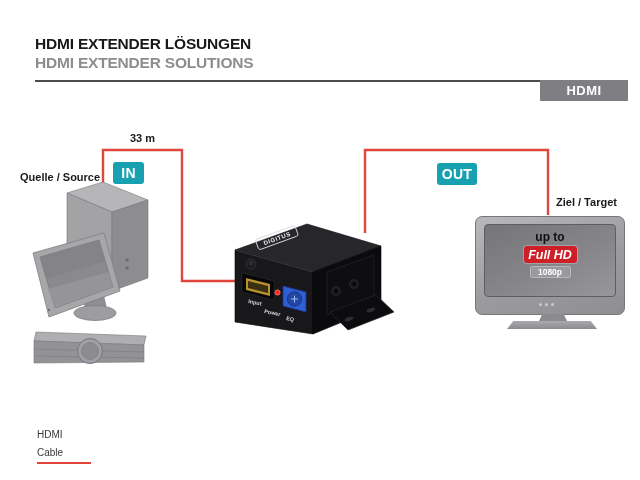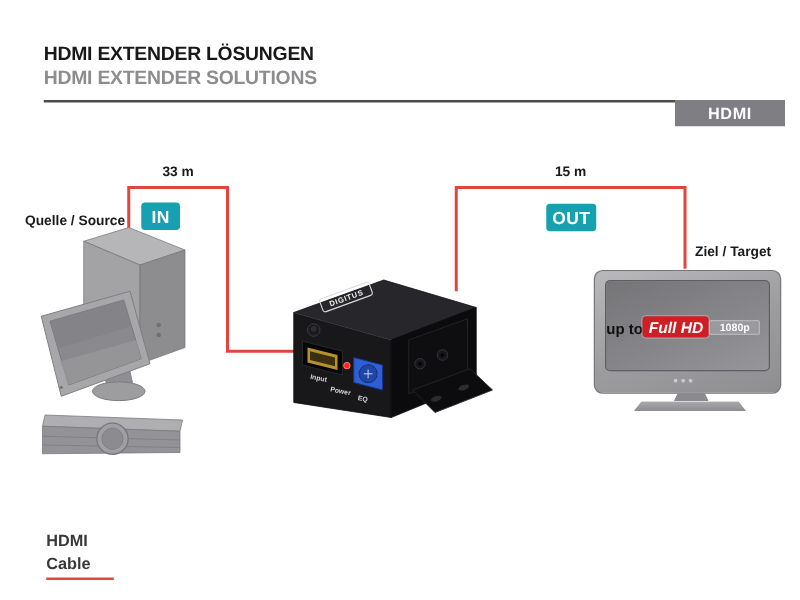--- a/index.html
+++ b/index.html
@@ -25,37 +25,37 @@
       border-radius:3px;display:flex;align-items:center;justify-content:center;letter-spacing:0.3px;}
   .in-badge{left:113px;top:162px;width:31px;height:22px;}
   .out-badge{left:437px;top:163px;width:40px;height:22px;}
   
   .tv{left:475px;top:216px;width:150px;height:99px;border-radius:7px;
       background:linear-gradient(160deg,#b9b9bc 0%,#9c9c9f 55%,#8e8e91 100%);
       border:1px solid #77777a;box-sizing:border-box;}
   .tv-screen{position:absolute;left:8px;top:7px;width:132px;height:73px;border-radius:4px;
       background:linear-gradient(155deg,#757578 0%,#86868a 55%,#97979b 100%);
       border:1px solid #5e5e62;box-sizing:border-box;
-      display:flex;align-items:center;}
+      display:flex;flex-direction:column;align-items:center;}
   .tv-upto{margin-top:5px;font-size:12px;font-weight:bold;color:#101010;}
   .tv-fullhd{margin-top:2px;width:53px;height:17px;background:var(--fullhd-red);border-radius:3px;
       color:#fff;font-size:12.5px;font-weight:bold;display:flex;align-items:center;justify-content:center;
       box-shadow:0 0 0 1px rgba(255,255,255,0.25);font-style:italic;}
   .tv-res{margin-top:3px;width:41px;height:12px;background:#9a9a9e;border:1px solid #b7b7ba;border-radius:2px;
       color:#fff;font-size:8.5px;font-weight:bold;display:flex;align-items:center;justify-content:center;
       box-sizing:border-box;}
   .tv-buttons{position:absolute;left:63px;top:86px;display:flex;gap:3px;}
   .tv-buttons i{width:3px;height:3px;border-radius:50%;background:#cbcbce;display:block;}
   .tv-neck{left:539px;top:314px;width:28px;height:7px;background:#8b8b8f;
       clip-path:polygon(12% 0,88% 0,100% 100%,0 100%);}
   .tv-base{left:507px;top:321px;width:90px;height:8px;background:linear-gradient(#aaaaad,#8c8c90);
       clip-path:polygon(7% 0,93% 0,100% 100%,0 100%);}
   
   .legend{left:37px;top:424px;width:54px;border-bottom:2px solid var(--cable-red);padding-bottom:2px;}
-  .legend span{font-size:13px;color:#38383a;font-weight:bold;}
+  .legend span{font-size:10px;color:#38383a;}
   
   .cable{fill:none;stroke:var(--cable-red);stroke-width:2.4;}
   .edge{stroke:#77777b;stroke-width:0.6;}
 </style>
 </head>
 <body>
 
 <div id="canvas">
 
   <div class="abs title-de">HDMI EXTENDER LÖSUNGEN</div>
@@ -135,21 +135,20 @@
         <circle cx="354" cy="284" r="4.2" fill="#17171b" stroke="#33333a" stroke-width="0.8"></circle>
         <circle cx="354" cy="284" r="1.5" fill="#000"></circle>
         <polygon points="330,312 376,295 394,312 348,330" fill="#0c0c0e" stroke="#26262c" stroke-width="0.7"></polygon>
         <ellipse cx="349" cy="319" rx="4.5" ry="2" transform="rotate(-18 349 319)" fill="#2b2b30"></ellipse>
         <ellipse cx="371" cy="310" rx="4.5" ry="2" transform="rotate(-18 371 310)" fill="#2b2b30"></ellipse>
       </g>
     </g>
   </svg>
 
   <div class="lbl len-in">33 m</div>
-  <div class="lbl len-out">15 m</div>
   <div class="io-badge in-badge">IN</div>
   <div class="io-badge out-badge">OUT</div>
 
   <div class="lbl src">Quelle / Source</div>
   <div class="lbl tgt">Ziel / Target</div>
 
   <div class="abs tv">
     <div class="tv-screen">
       <div class="tv-upto">up to</div>
       <div class="tv-fullhd">Full HD</div>

